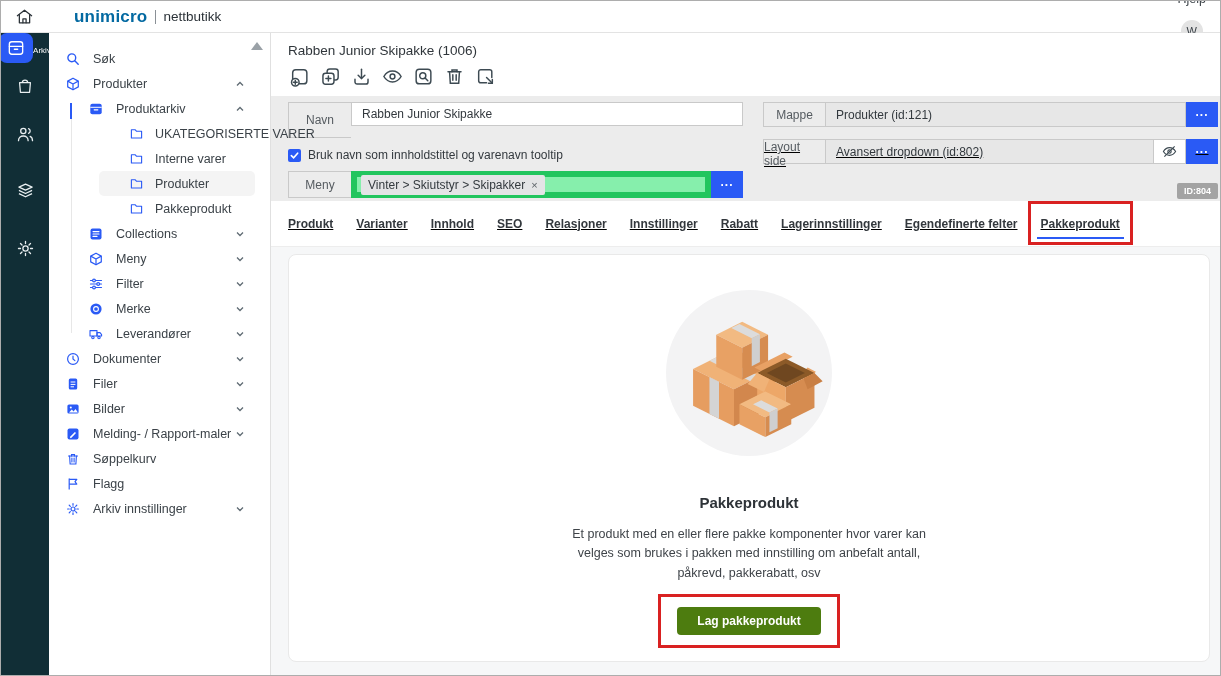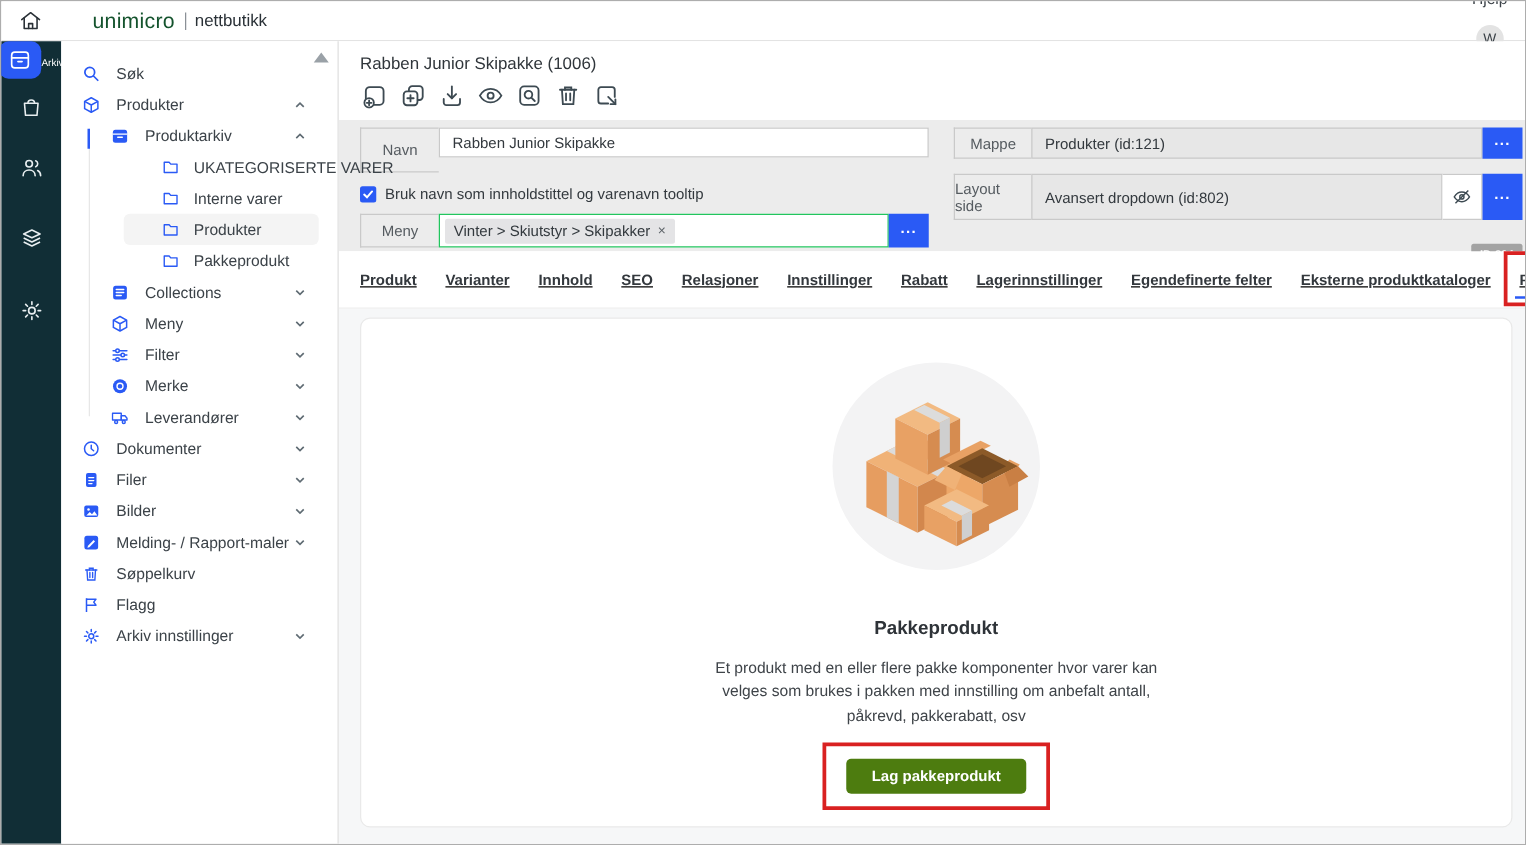--- a/index.html
+++ b/index.html
@@ -3,21 +3,21 @@
 <meta charset="utf-8">
 <style>
   * { margin:0; padding:0; box-sizing:border-box; }
   html,body { background:#fff; }
   body { font-family:"Liberation Sans", sans-serif; }
   .page { position:relative; width:1221px; height:676px; border:1px solid #adadad; background:#fff; overflow:hidden; }
 
   
   .topbar { height:32px; background:#fff; border-bottom:1px solid #e3e3e3; display:flex; align-items:center; padding:0 14px; }
   .home-ic { display:inline-flex; margin-right:40px; }
-  .brand { font-size:17px; font-weight:normal; color:#14532d; letter-spacing:.2px; }
+  .brand { font-size:17px; font-weight:bold; color:#0369a1; letter-spacing:.2px; }
   .brand-sep { width:1px; height:14px; background:#8a9096; margin:0 7px 0 8px; }
   .brand-suffix { font-size:13.5px; color:#2a3137; }
   .topbar-right { margin-left:auto; display:flex; align-items:center; gap:14px;flex-direction:column; }
   .help { font-size:12.5px; color:#3a4147; cursor:pointer; }
   .avatar { width:22px; height:22px; border-radius:50%; background:#e3e3e3; color:#3a4147; font-size:11px; display:grid; place-items:center; }
 
   .body { display:flex; height:642px; }
 
   
   .rail { width:48px; background:#112e36; display:flex; flex-direction:column; align-items:center; flex:none; }
@@ -53,29 +53,29 @@
   .form-strip { margin-top:9px; background:#ececec; padding:6px 3px 0 17px; display:flex; gap:20px; height:105px; }
   .fcol { width:455px; flex:none; }
   .frow { display:flex; }
   .flabel { width:63px; background:#ececec; border:1px solid #c9c9c9; border-right:none; color:#555b60; font-size:12px; display:grid; place-items:center; flex:none; }
   .finput { flex:1; border:1px solid #c9c9c9; background:#fff; font-family:"Liberation Sans",sans-serif; font-size:12px; color:#33393e; padding:0 10px; height:24px; outline:none; min-width:0; }
   .frow.name-row { height:36px; }
   .cbrow { display:flex; align-items:center; margin-top:10px; height:14px; }
   .checkbox { width:13px; height:13px; background:#2a5af5; border-radius:2px; display:grid; place-items:center; margin-right:7px; cursor:pointer; flex:none; }
   .cblabel { font-size:12px; color:#33393e; }
   .frow.menu-row { height:27px; margin-top:9px; }
-  .menu-field { flex:1; border:1px solid #22c55e; background:#ffffff; display:flex; align-items:center; padding:0 4px; min-width:0; }
+  .menu-field { flex:1; border:6px solid #22c55e; background:#86efac; display:flex; align-items:center; padding:0 4px; min-width:0; }
   .tag { background:#e4e4e6; color:#33393e; font-size:12px; padding:3px 7px; border-radius:2px; display:inline-flex; align-items:center; gap:6px; white-space:nowrap; }
   .tag-x { font-size:11px; color:#5c6267; cursor:pointer; }
   .more-btn { width:32px; background:#2a5af5; color:#fff; border:none; font-size:12px; font-weight:bold; letter-spacing:1px; cursor:pointer; display:grid; place-items:center; line-height:0; padding-bottom:6px; flex:none; }
   .flabel.wide { width:62px; }
   .frow.mappe-row { height:25px; }
   .fstatic { flex:1; border:1px solid #c9c9c9; background:#e7e7e7; font-size:12px; color:#33393e; padding:0 10px; display:flex; align-items:center; min-width:0; }
   .eye-btn { width:32px; background:#fff; border:1px solid #c9c9c9; border-left:none; display:grid; place-items:center; cursor:pointer; flex:none; }
-  .frow.layout-row { height:37px; margin-top:12px; }
+  .frow.layout-row { height:25px; margin-top:12px;text-decoration:underline; }
   .badge-row { display:flex; justify-content:flex-end; margin-top:19px; }
   .id-badge { background:#a3a3a3; color:#fff; font-size:9px; font-weight:bold; padding:3px 7px; border-radius:2px; }
 
   
   .tabs-row { height:46px; display:flex; align-items:center; gap:23px; padding-left:17px; background:#fff; border-bottom:1px solid #ededed;text-decoration:underline; }
   .tab { font-size:12px; font-weight:bold; color:#33383d; white-space:nowrap; cursor:pointer; position:relative; padding:4px 0; }
   .tab.active { color:#1f2препод5; }
   .tab.active .underline { position:absolute; left:-4px; right:-4px; bottom:-4px; height:2px; background:#2a5af5; }
   .annotation-frame { position:absolute; left:-13px; right:-13px; top:-12px; bottom:-10px; border:3px solid #d92121; pointer-events:none; }
 
@@ -526,21 +526,20 @@
       <div class="tabs-row">
         <span class="tab">Produkt</span>
         <span class="tab">Varianter</span>
         <span class="tab">Innhold</span>
         <span class="tab">SEO</span>
         <span class="tab">Relasjoner</span>
         <span class="tab">Innstillinger</span>
         <span class="tab">Rabatt</span>
         <span class="tab">Lagerinnstillinger</span>
         <span class="tab">Egendefinerte felter</span>
-        <span class="tab">Eksterne produktkataloger</span>
         <span class="tab active">
           <span>Pakkeprodukt</span>
           <span class="underline"></span>
           <span class="annotation-frame"></span>
         </span>
 
       </div>
 
       <div class="content-area">
         <div class="card">

